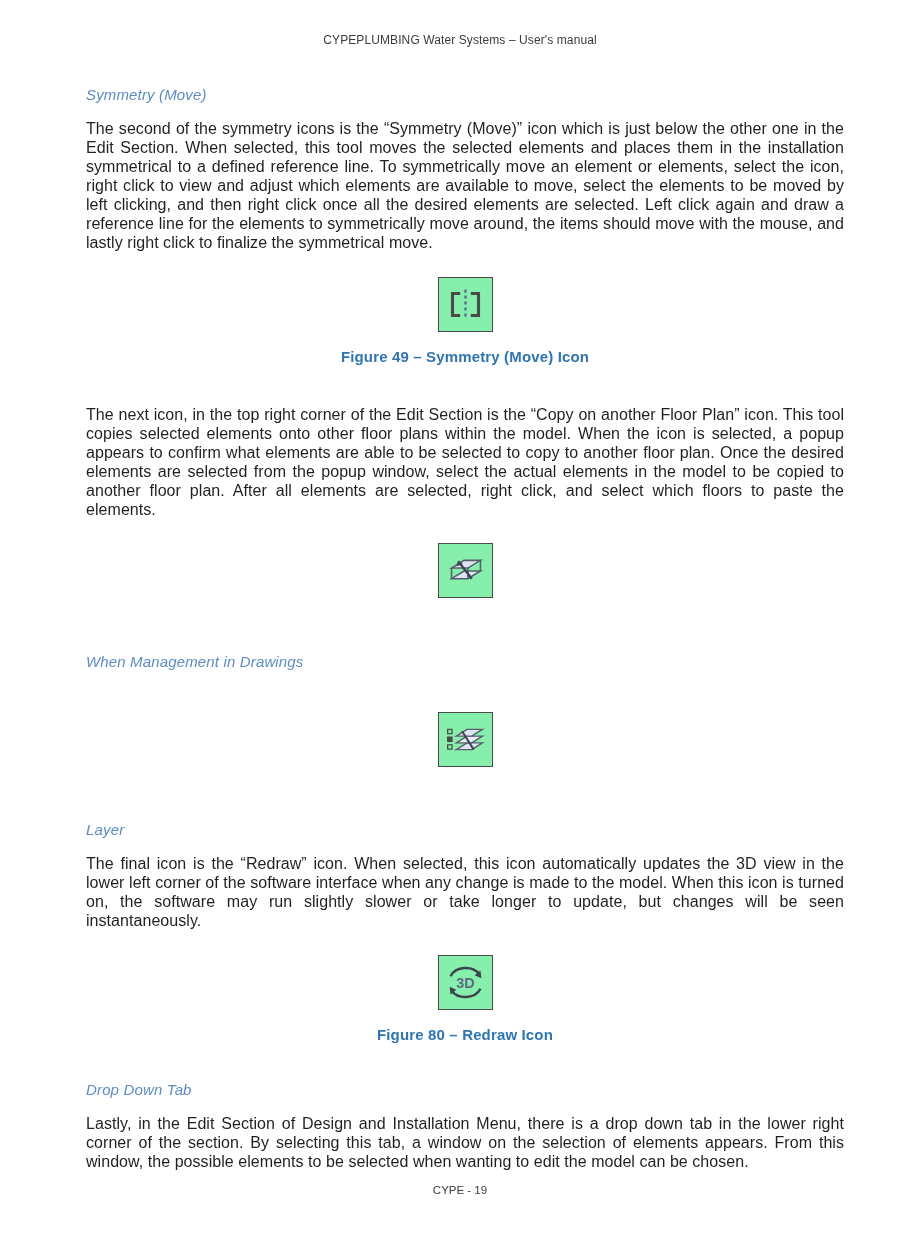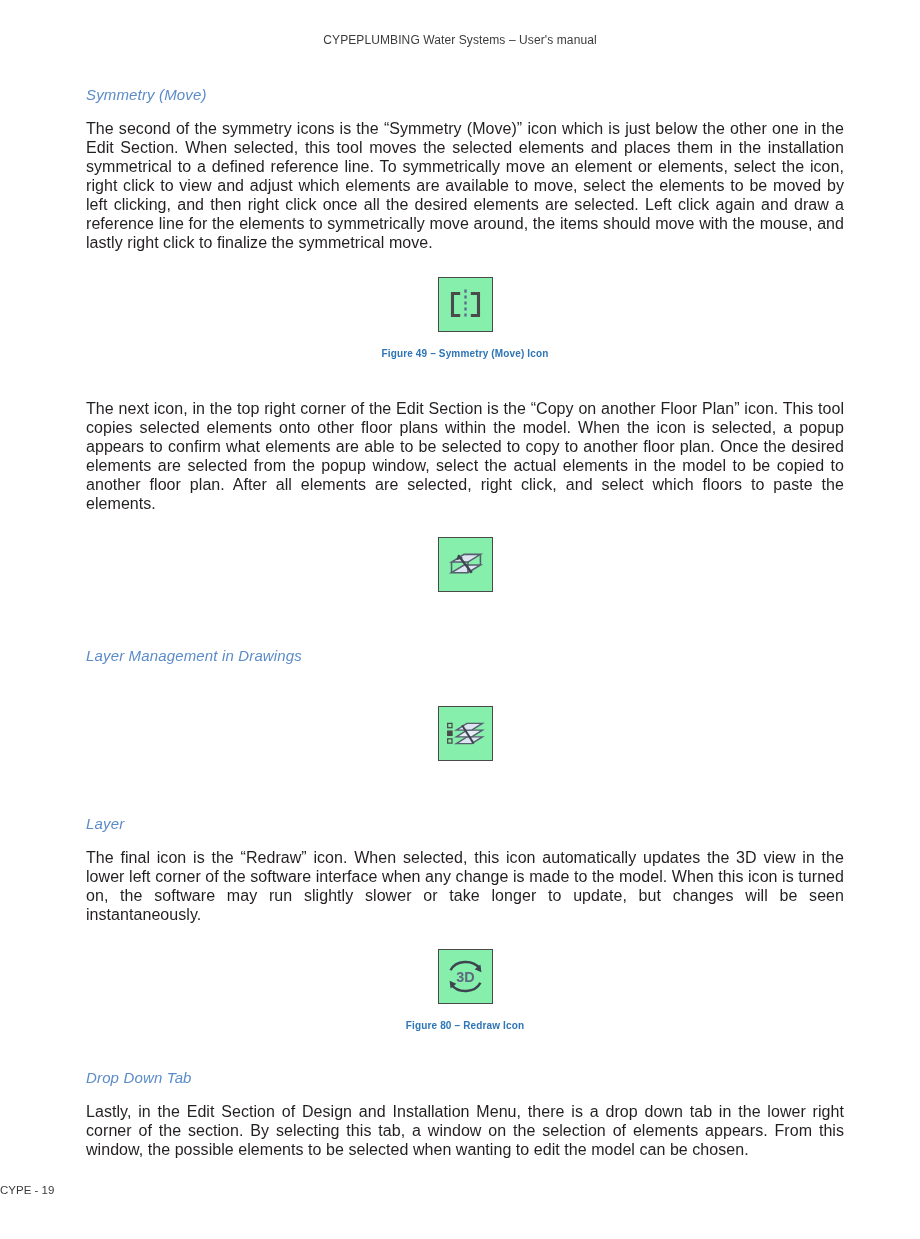--- a/index.html
+++ b/index.html
@@ -65,32 +65,32 @@
     box-sizing: border-box;
     vertical-align: middle;
     position: relative;
   }
   .icon-frame svg {
     display: block;
     width: 100%;
     height: 100%;
   }
   .figure-caption {
-    font-size: 10px;
+    font-size: 15px;
     font-weight: bold;
     color: #2e75b6;
     letter-spacing: 0.15px;
     text-align: center;
   }
   .page-footer {
     position: absolute;
     bottom: 43px;
     left: 0;
     width: 920px;
-    text-align: left;
+    text-align: center;
     font-size: 11.5px;
     color: #3b3b3b;
   }
   
   .sec-1 { margin-top: 0; }
   .gap-after-para-1 { height: 25px; }
   .gap-after-fig-1 { height: 40px; }
   .gap-after-para-2 { height: 24px; }
   .gap-after-fig-2 { height: 39px; }
   .gap-after-para-3 { height: 26px; }
@@ -144,21 +144,21 @@
           <line x1="30" y1="25" x2="30" y2="36" stroke="#555f6e" stroke-width="1.6"></line>
 
           <line x1="34" y1="36" x2="20" y2="18" stroke="#3c4450" stroke-width="2.4"></line>
           <path d="M20 17 L25 21 L18 23 Z" fill="#3c4450"></path>
         </svg>
       </span>
       <div class="cap-gap"></div>
     </div>
     <div class="gap-after-fig-2"></div>
 
-    <h2 class="section-heading">Layer Management in Drawings</h2>
+    <h2 class="section-heading">When Management in Drawings</h2>
     <div class="gap-after-para-3"></div>
 
     <div class="figure-block">
       <span class="icon-frame">
         <svg viewBox="0 0 55 55" xmlns="http://www.w3.org/2000/svg">
 
           <rect x="9" y="17" width="4.5" height="4.5" fill="none" stroke="#4a4a4a" stroke-width="1.3"></rect>
           <rect x="9" y="25" width="4.5" height="4.5" fill="#4a4a4a" stroke="#4a4a4a" stroke-width="1.3"></rect>
           <rect x="9" y="33" width="4.5" height="4.5" fill="none" stroke="#4a4a4a" stroke-width="1.3"></rect>
 

